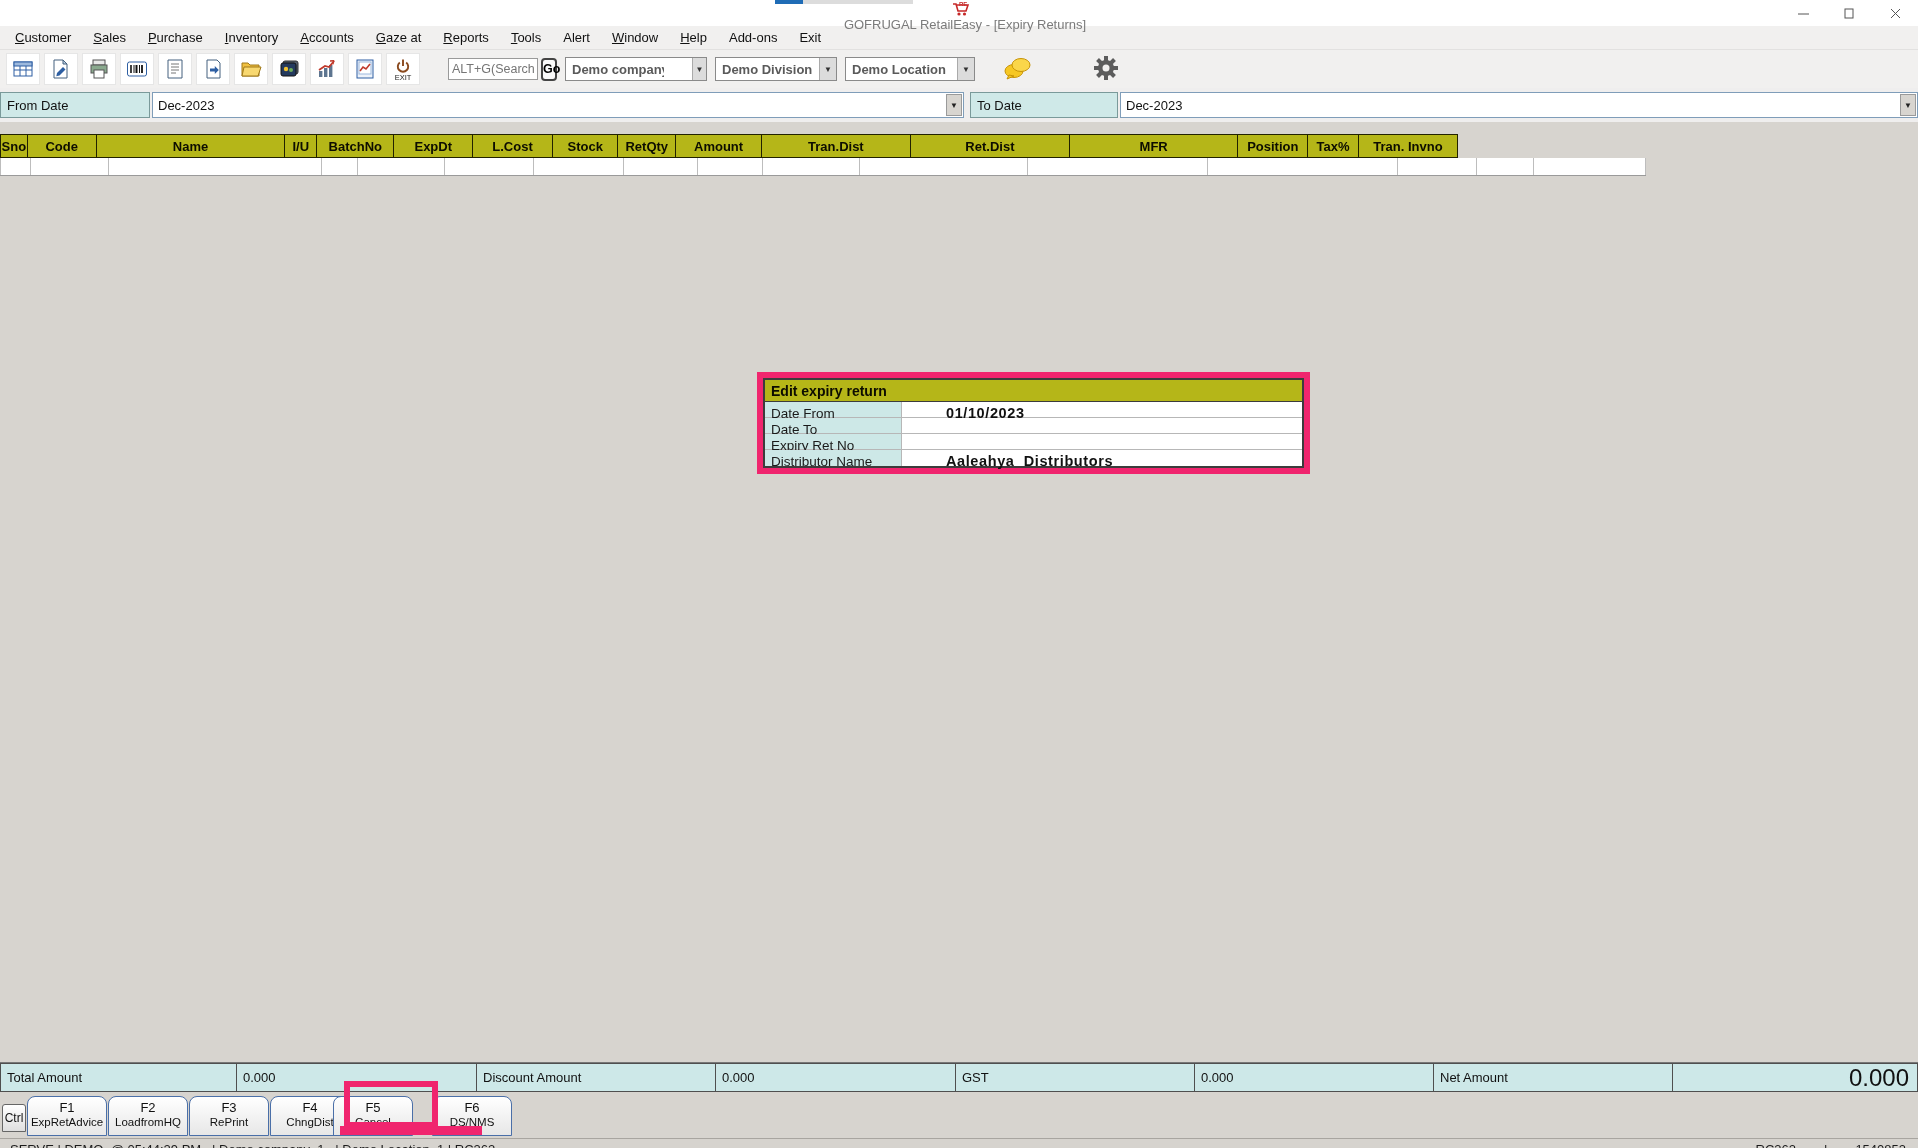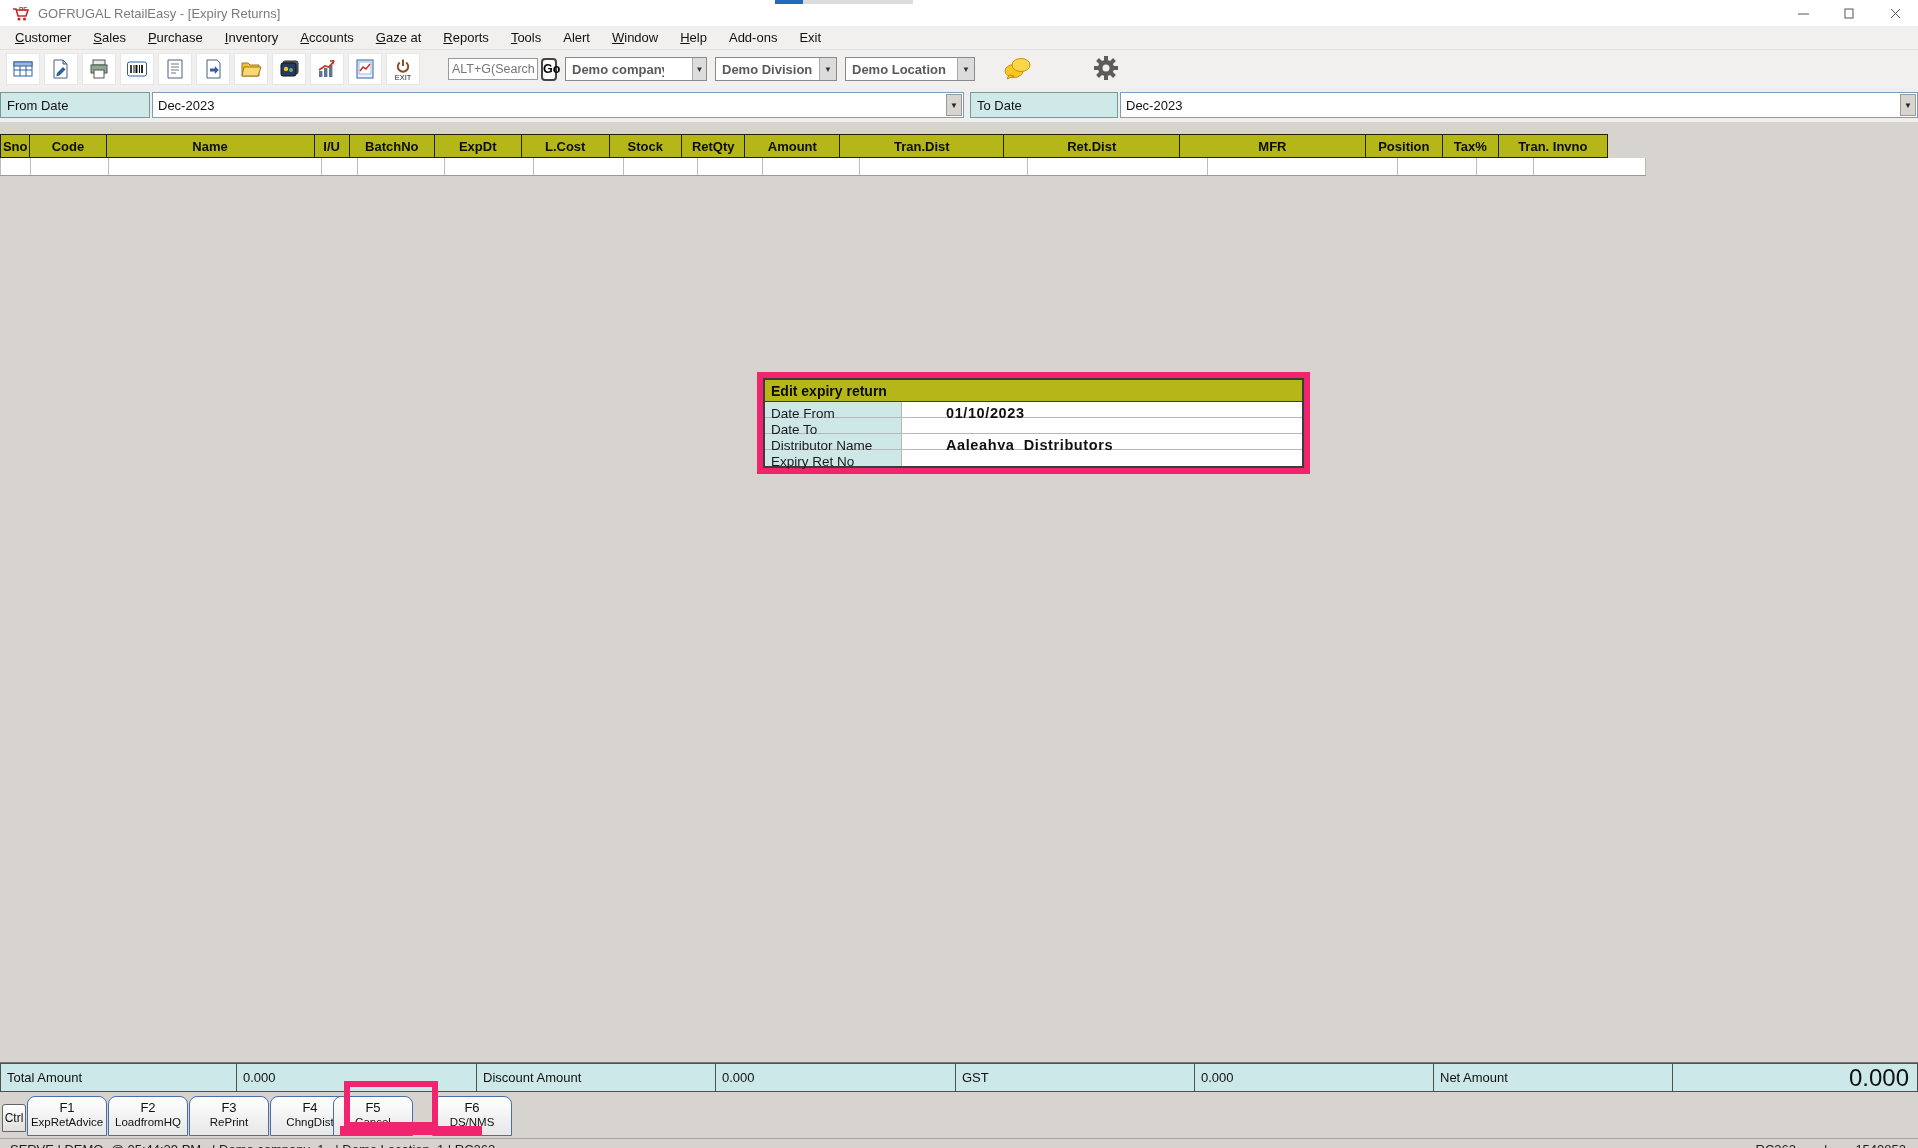--- a/index.html
+++ b/index.html
@@ -6,21 +6,21 @@
   html,body { width:1918px; height:1148px; }
   body {
     font-family: "Liberation Sans", sans-serif;
     font-size: 13px;
     background: #d7d4cf;
     position: relative;
     overflow: hidden;
     color:#111;
   }
   
-  #titlebar { height:26px; background:#ffffff; display:flex; align-items:center; padding-left:12px; position:relative; }
+  #titlebar { height:26px; background:#ffffff; display:flex; align-items:center; padding-left:12px; position:relative;flex-direction:column; }
   #titlebar .logo { margin-right:8px; display:flex; align-items:center; }
   #titlebar .title { color:#7b7b7b; font-size:13px; }
   #win-controls { position:absolute; right:0; top:0; height:26px; display:flex; }
   .win-btn { width:46px; height:26px; display:flex; align-items:center; justify-content:center; color:#555; }
   .strip-blue { position:absolute; left:775px; top:0; width:28px; height:4px; background:#1f6cb6; }
   .strip-gray { position:absolute; left:803px; top:0; width:110px; height:4px; background:#dcdcdc; }
   
   #menubar { height:24px; background:#f1f0ef; display:flex; align-items:center; padding-left:4px; border-bottom:1px solid #e2e1e0; }
   .menu-item { padding:3px 11px; cursor:default; }
   .u1::first-letter { text-decoration: underline; }
@@ -41,21 +41,21 @@
   .flabel { height:26px; background:#cfe9e8; border:1px solid #7a9a9a; display:flex; align-items:center; padding-left:6px; }
   #from-label { width:150px; }
   #to-label { width:148px; margin-left:6px; }
   .fcombo { height:26px; background:#fff; border:1px solid #7f9db9; display:flex; align-items:center; }
   .fcombo .fval { flex:1; padding-left:5px; }
   .fcombo .fcombo-arrow { width:16px; height:22px; margin-right:1px; background:#d8d5d0; border:1px solid #9a9a9a; display:flex; align-items:center; justify-content:center; font-size:8px; color:#222; }
   #from-combo { width:812px; margin-left:2px; }
   #to-combo { flex:1; margin-left:2px; }
   
   #grid-gap { height:12px; }
-  #grid-header { display:flex; width:1608px; height:24px; }
+  #grid-header { display:flex; width:1458px; height:24px; }
   .th { background:#b5b618; border:1px solid #222200; border-left:none; font-weight:bold; font-size:13px; display:flex; align-items:center; justify-content:center; color:#0d0d00; overflow:hidden; white-space:nowrap; }
   .th:first-child { border-left:1px solid #222200; }
   #grid-emptyrow { display:flex; width:1646px; height:18px; border-bottom:1px solid #9a9a9a; }
   .td { background:#fff; border-right:1px solid #bdbdbd; }
   .td:first-child { border-left:1px solid #bdbdbd; }
   .c0{width:31px}.c1{width:78px}.c2{width:213px}.c3{width:36px}.c4{width:87px}.c5{width:89px}.c6{width:90px}.c7{width:74px}.c8{width:65px}.c9{width:97px}.c10{width:168px}.c11{width:180px}.c12{width:190px}.c13{width:79px}.c14{width:57px}.c15{width:112px}
   #grid-area { height:886px; background:#d7d4cf; }
   
   #annotation-frame { position:absolute; left:757px; top:372px; border:6px solid #f0256e; z-index:20; }
   #dialog { width:541px; border:2px solid #3c3c3c; background:#fff; }
@@ -318,26 +318,26 @@
   <div id="dialog">
     <div id="dialog-title">Edit expiry return</div>
     <div class="dlg-row">
       <div class="dlg-label">Date From</div>
       <div class="dlg-value">01/10/2023</div>
     </div>
     <div class="dlg-row">
       <div class="dlg-label">Date To</div>
     </div>
     <div class="dlg-row">
+      <div class="dlg-label">Expiry Ret No</div>
+      <div class="dlg-value"></div>
+    </div>
+    <div class="dlg-row">
       <div class="dlg-label">Distributor Name</div>
       <div class="dlg-value">Aaleahya  Distributors</div>
-    </div>
-    <div class="dlg-row">
-      <div class="dlg-label">Expiry Ret No</div>
-      <div class="dlg-value"></div>
     </div>
   </div>
 </div>
 
 <div id="totalsbar">
   <div class="tot-cell" style="width:237px">Total Amount</div>
   <div class="tot-cell" style="width:241px">0.000</div>
   <div class="tot-cell" style="width:240px">Discount Amount</div>
   <div class="tot-cell" style="width:241px">0.000</div>
   <div class="tot-cell" style="width:240px">GST</div>

